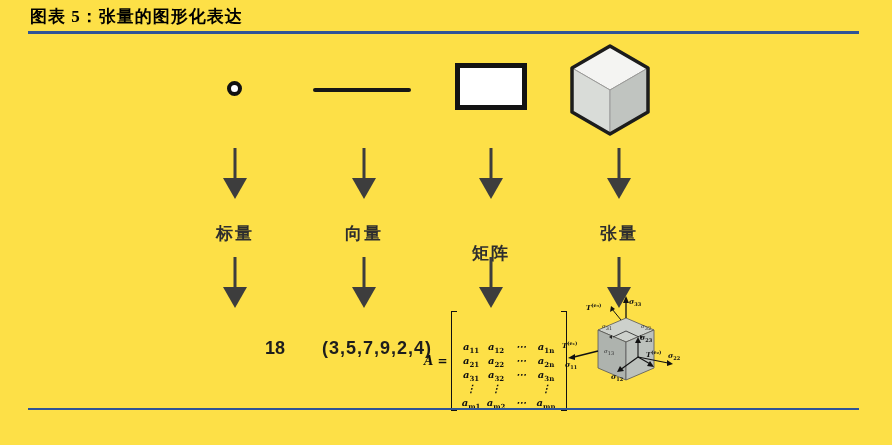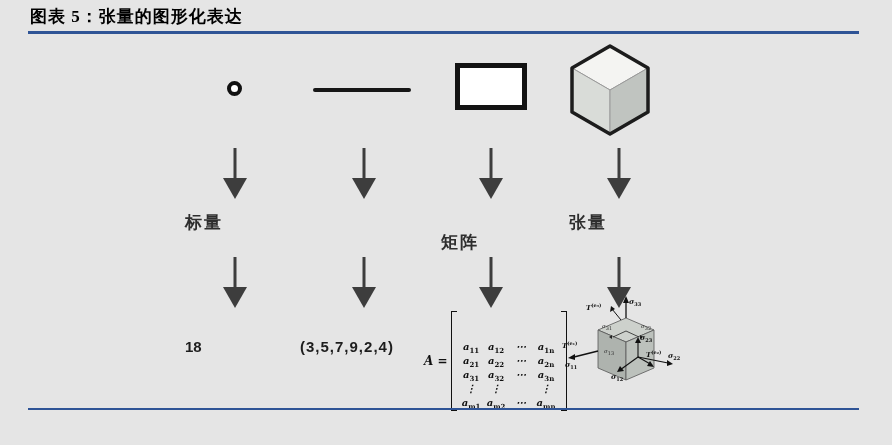--- a/index.html
+++ b/index.html
@@ -1,17 +1,17 @@
 <!DOCTYPE html>
 <html><head>
 <meta charset="utf-8">
 <style>
   html,body{margin:0;padding:0;background:#ffffff;}
   #screen{
-    position:relative;width:892px;height:445px;background:#e5e5e5;overflow:hidden;
+    position:relative;width:892px;height:445px;background:#fde047;overflow:hidden;
     font-family:"Liberation Sans","DejaVu Sans",sans-serif;
   }
   
   .fig-title{
     position:absolute;left:30px;top:5px;font-size:17px;font-weight:bold;color:#000;
     letter-spacing:1px;font-family:"Liberation Serif","DejaVu Serif",serif;
   }
   .rule{position:absolute;left:28px;width:831px;background:#2f5496;}
   .rule-top{top:31px;height:3px;}
   .rule-bottom{top:408px;height:2px;}
@@ -32,27 +32,27 @@
     position:absolute;left:455px;top:63px;width:72px;height:47px;background:#fff;
     border:5px solid #131313;box-sizing:border-box;
   }
   .shape-cube{position:absolute;left:566px;top:42px;}
   
   .arrow{position:absolute;width:28px;height:54px;}
   .r1{top:146px;} .r2{top:255px;}
   .c1{left:221px;} .c2{left:350px;} .c3{left:477px;} .c4{left:605px;}
   
   .col-label{
-    position:absolute;top:211px;width:100px;text-align:left;font-size:17px;font-weight:bold;
+    position:absolute;top:222px;width:100px;text-align:center;font-size:17px;font-weight:bold;
     color:#2e2e2e;letter-spacing:2px;
   }
   .l1{left:185px;} .l2{left:314px;} .l3{left:441px;margin-top:20px;} .l4{left:569px;}
   
   .example-text{
-    position:absolute;top:338px;text-align:left;font-weight:bold;font-size:15px;color:#1d1d1d;
+    position:absolute;top:338px;text-align:right;font-weight:bold;font-size:18px;color:#1d1d1d;
   }
   .e1{left:185px;width:100px;}
   .e2{left:300px;width:132px;letter-spacing:1px;}
   
   .matrix-wrap{
     position:absolute;left:424px;top:311px;display:flex;align-items:center;
     font-family:"DejaVu Serif","Liberation Serif",serif;color:#111;
   }
   .matrix-lhs{font-style:italic;font-weight:bold;font-size:12px;margin-right:3px;}
   .bracket{width:5px;align-self:stretch;}
@@ -113,20 +113,21 @@
       </svg>
     </div>
   <div class="arrow r1 c4">
       <svg width="28" height="54">
         <line x1="14" y1="2" x2="14" y2="34" stroke="#3d3d3d" stroke-width="3"></line>
         <polygon points="2,32 26,32 14,53" fill="#3d3d3d"></polygon>
       </svg>
     </div>
 
   <div class="col-label l1">标量</div>
+  <div class="col-label l2">向量</div>
   <div class="col-label l3">矩阵</div>
   <div class="col-label l4">张量</div>
 
   <div class="arrow r2 c1">
       <svg width="28" height="54">
         <line x1="14" y1="2" x2="14" y2="34" stroke="#3d3d3d" stroke-width="3"></line>
         <polygon points="2,32 26,32 14,53" fill="#3d3d3d"></polygon>
       </svg>
     </div>
   <div class="arrow r2 c2">

